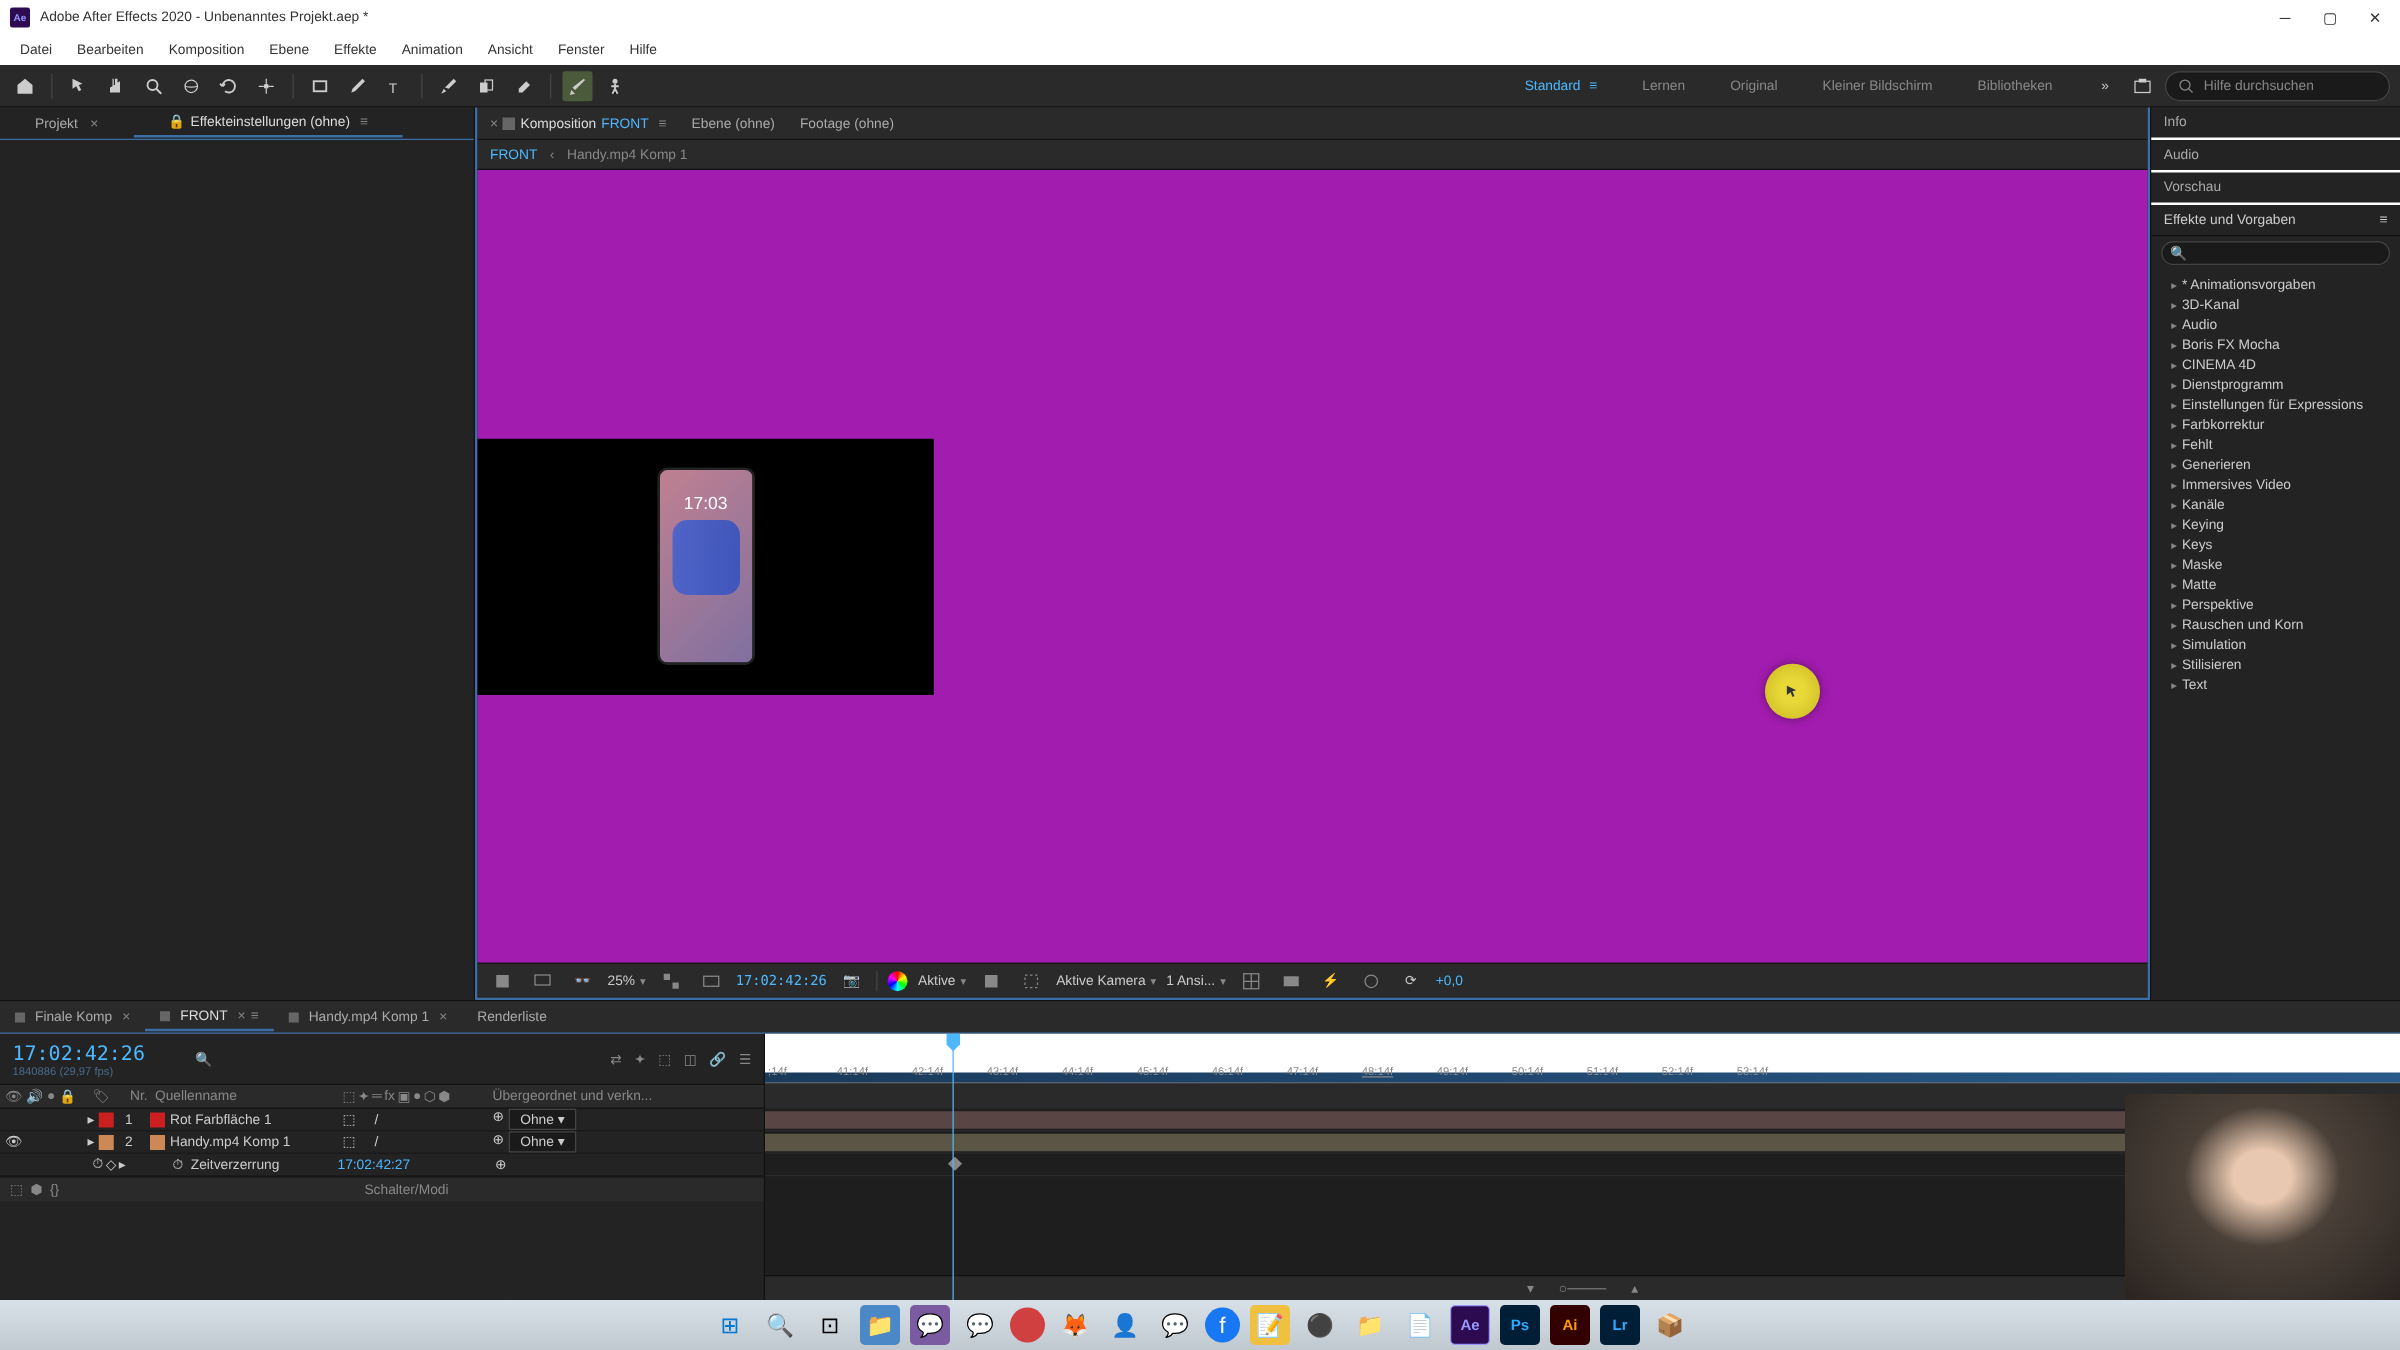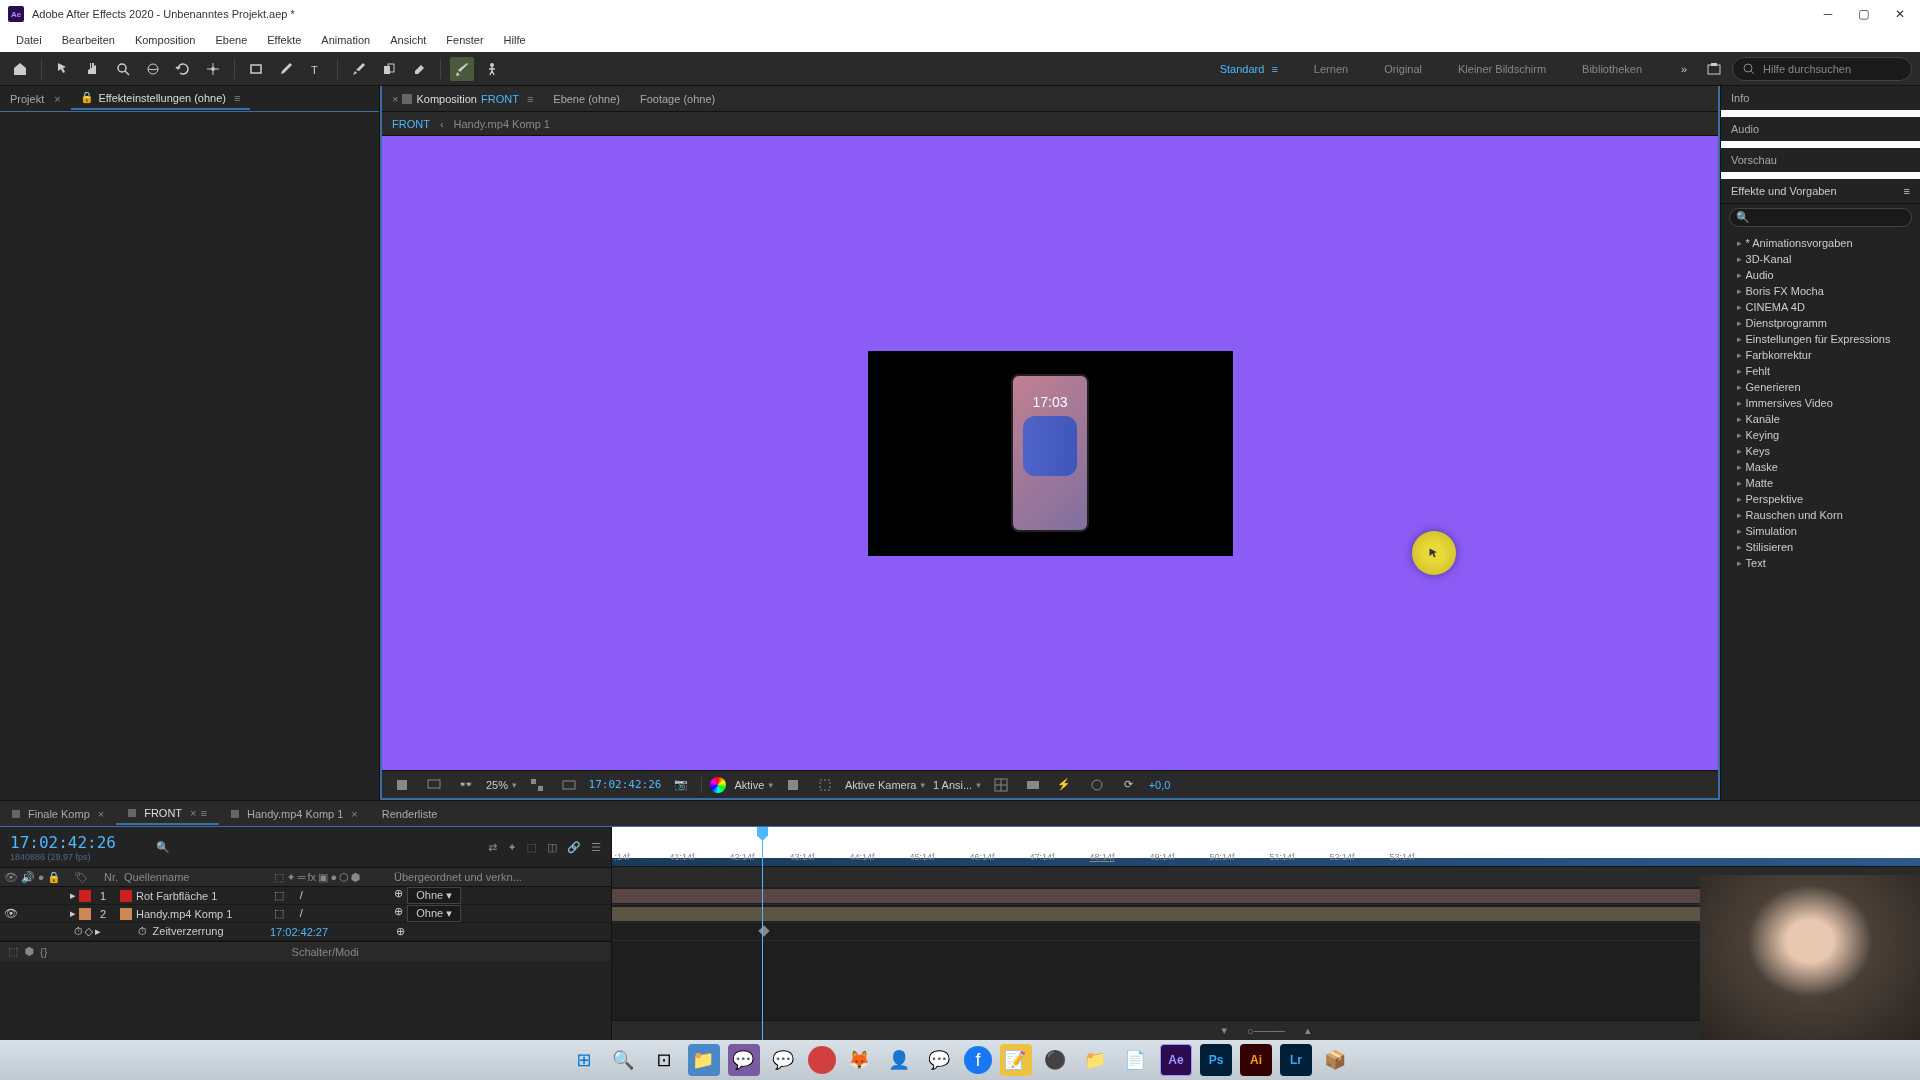--- a/index.html
+++ b/index.html
@@ -14,41 +14,41 @@
 .toolbar{height:34px;background:#2a2a2a;display:flex;align-items:center;padding:0 8px;gap:6px;border-bottom:1px solid #111}
 .tool-btn{width:24px;height:24px;display:flex;align-items:center;justify-content:center;color:#ccc}
 .tool-sep{width:1px;height:20px;background:#444;margin:0 3px}
 .workspace-tabs{margin-left:auto;display:flex;align-items:center;gap:20px}
 .workspace-tab{color:#888;padding:4px 8px}
 .workspace-tab.active{color:#4db8ff}
 .search-box{background:#1a1a1a;border:1px solid #444;padding:3px 8px;color:#888;display:flex;align-items:center;gap:6px;border-radius:12px;width:180px}
 .main-area{display:flex;height:calc(100% - 28px - 24px - 34px - 240px - 40px)}
 .left-panel{width:380px;background:#232323;border-right:1px solid #111;display:flex;flex-direction:column}
 .panel-tabs{display:flex;height:26px;align-items:center;border-bottom:1px solid #3a6ea5}
-.panel-tab{padding:4px 10px;color:#aaa;display:flex;align-items:center;gap:4px}
+.panel-tab{padding:4px 28px;color:#aaa;display:flex;align-items:center;gap:4px}
 .panel-tab.active{color:#ddd}
 .tab-close{color:#888;margin-left:6px}
 .center-panel{flex:1;background:#232323;display:flex;flex-direction:column;border:2px solid #3a6ea5;border-top:none}
 .comp-tabs{display:flex;height:26px;align-items:center;background:#2a2a2a;border-bottom:1px solid #111}
 .comp-tab{padding:4px 10px;color:#aaa;display:flex;align-items:center;gap:4px}
 .comp-tab.active{color:#ddd}
 .comp-breadcrumb{display:flex;height:24px;align-items:center;padding:0 10px;gap:10px;background:#2a2a2a;border-bottom:1px solid #111}
 .breadcrumb-item{color:#888}
 .breadcrumb-item.active{color:#4db8ff}
-.viewport{flex:1;display:flex;align-items:center;justify-content:center;background:#8b5cf6;position:relative}
+.viewport{flex:1;display:flex;align-items:center;justify-content:flex-start;background:#a21caf;position:relative}
 .canvas-black{width:365px;height:205px;background:#000;display:flex;align-items:center;justify-content:center}
 .phone{width:78px;height:158px;background:linear-gradient(135deg,#c08090,#8070a0);border-radius:8px;border:2px solid #222;position:relative;overflow:hidden}
 .phone-time{position:absolute;top:18px;width:100%;text-align:center;color:#fff;font-size:14px;font-weight:300}
 .phone-s{position:absolute;top:40px;left:10px;right:10px;height:60px;background:linear-gradient(90deg,#4060d0,#3050c0);border-radius:12px;opacity:0.85}
 .cursor-highlight{position:absolute;width:44px;height:44px;background:radial-gradient(circle,#e8d838 30%,#c8b820 100%);border-radius:50%;box-shadow:0 0 8px rgba(0,0,0,0.4);display:flex;align-items:center;justify-content:center;top:395px;left:1030px}
 .viewport-footer{height:28px;display:flex;align-items:center;padding:0 8px;gap:8px;background:#2a2a2a;border-top:1px solid #111;color:#ccc}
 .vf-item{display:flex;align-items:center;gap:4px}
 .vf-sep{width:1px;height:16px;background:#444}
 .right-panel{width:200px;background:#232323;border-left:1px solid #111;display:flex;flex-direction:column}
-.right-tab{padding:6px 10px;color:#aaa;border-bottom:7px solid #ffffff}
+.right-tab{padding:6px 10px;color:#aaa;border-bottom:2px solid #ffffff}
 .effects-panel{flex:1;overflow:hidden}
 .effects-header{padding:6px 10px;color:#ccc;display:flex;justify-content:space-between;align-items:center;border-bottom:1px solid #111}
 .effects-search{margin:4px 8px;padding:2px 6px;background:#1a1a1a;border:1px solid #444;border-radius:10px;color:#888}
 .effects-list{padding:4px 0}
 .effect-item{padding:2px 10px 2px 16px;color:#ccc;display:flex;align-items:center;gap:4px}
 .chevron{color:#888;font-size:9px}
 .timeline-panel{height:240px;background:#232323;border-top:1px solid #111;display:flex;flex-direction:column}
 .timeline-tabs{display:flex;height:26px;align-items:center;background:#2a2a2a;border-bottom:1px solid #3a6ea5}
 .timeline-tab{padding:4px 12px;color:#aaa;display:flex;align-items:center;gap:4px}
 .timeline-tab.active{color:#ddd}

